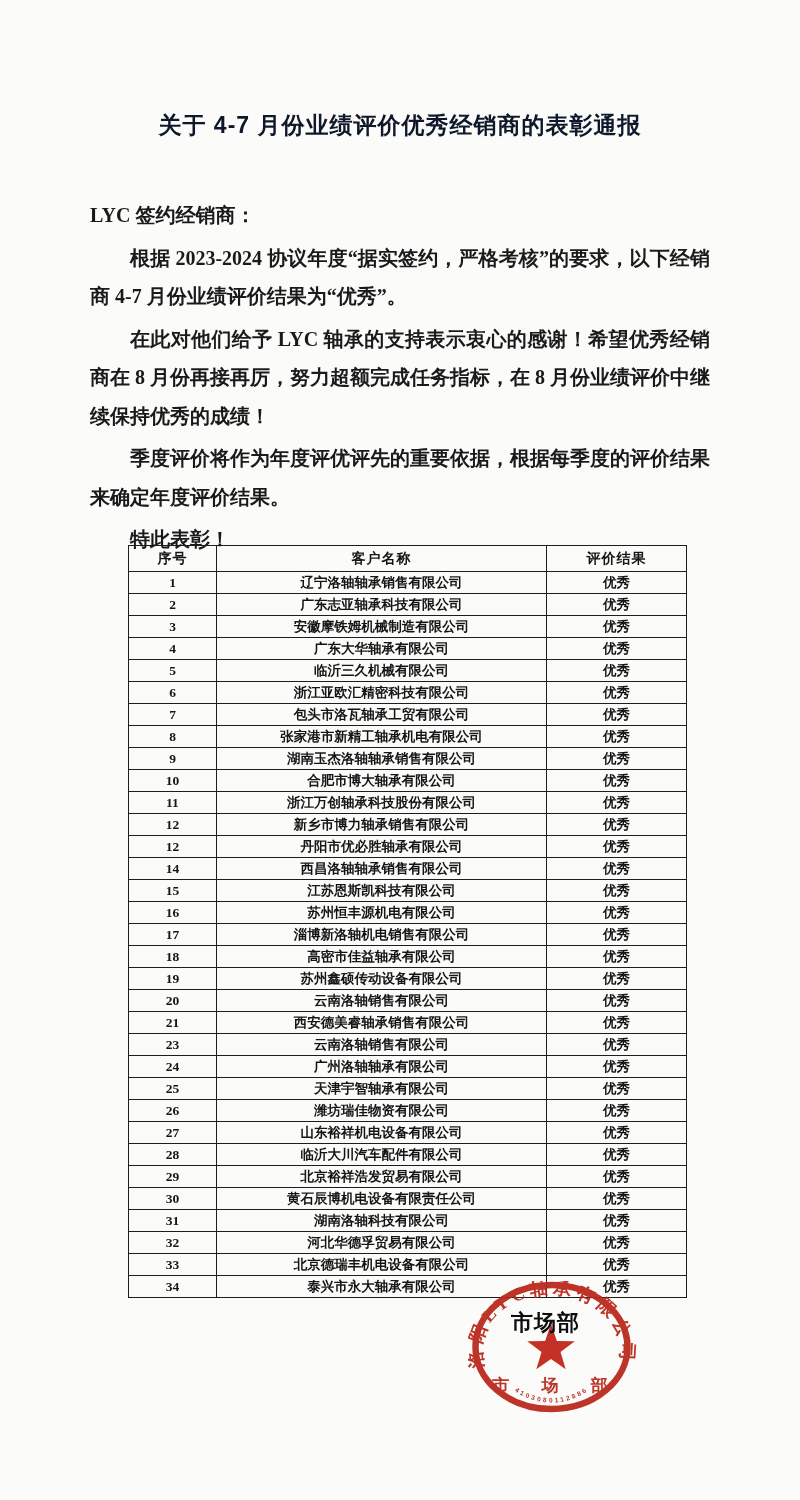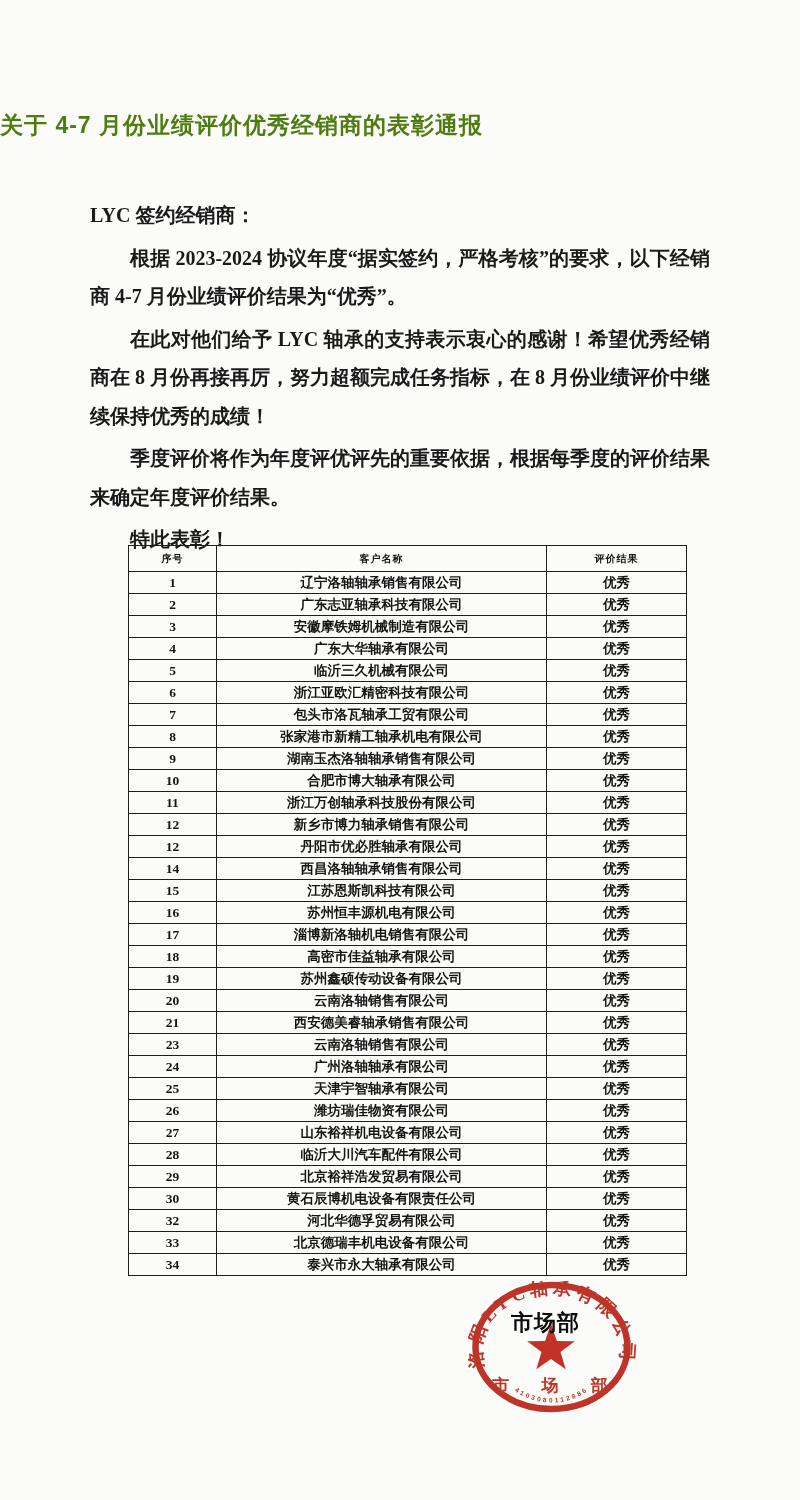--- a/index.html
+++ b/index.html
@@ -6,23 +6,24 @@
   .page{
     position:relative;
     width:800px;height:1500px;
     background:#fbfbf9;
     font-family:"Liberation Serif", serif;
     color:#141414;
     overflow:hidden;
   }
   .doc-title{
     position:absolute;left:0;top:110px;width:800px;
+    text-align:center;
     font-family:"Liberation Sans", sans-serif;
     font-size:23px;font-weight:bold;letter-spacing:1px;
-    color:#4d7c0f;
+    color:#0f172a;
   }
   .body-block{
     position:absolute;left:86px;top:192px;width:628px;
     font-size:20px;line-height:38.5px;font-weight:600;
     text-align:justify;
     color:#1a1a1a;
   }
   .body-block p{margin:4px;}
   .body-block p.indent{text-indent:2em;}
   .salutation{font-weight:700;}
@@ -34,21 +35,21 @@
     font-size:13.5px;font-weight:700;color:#151515;
   }
   table.eval th, table.eval td{
     border:1.7px solid #1d1d1d;
     text-align:center;
     padding:0;
     height:21px;
     line-height:15px;
     overflow:hidden;white-space:nowrap;
   }
-  table.eval th{height:25px;font-size:10px;letter-spacing:1px;margin-top:26px;}
+  table.eval th{height:25px;font-size:14px;letter-spacing:1px;margin-top:26px;}
   col.c-no{width:88px;}
   col.c-name{width:330px;}
   col.c-result{width:140px;}
   .stamp-wrap{
     position:absolute;left:468px;top:1281px;width:170px;height:142px;
     opacity:0.93;
   }
   .stamp-wrap svg{display:block;}
   .sig-dept{
     position:absolute;left:511px;top:1308px;
@@ -227,20 +228,25 @@
         <td>优秀</td>
       </tr>
         <tr style="">
         <td>29</td>
         <td>北京裕祥浩发贸易有限公司</td>
         <td>优秀</td>
       </tr>
         <tr style="">
         <td>30</td>
         <td>黄石辰博机电设备有限责任公司</td>
+        <td>优秀</td>
+      </tr>
+        <tr style="">
+        <td>31</td>
+        <td>湖南洛轴科技有限公司</td>
         <td>优秀</td>
       </tr>
         <tr style="">
         <td>32</td>
         <td>河北华德孚贸易有限公司</td>
         <td>优秀</td>
       </tr>
         <tr style="">
         <td>33</td>
         <td>北京德瑞丰机电设备有限公司</td>

